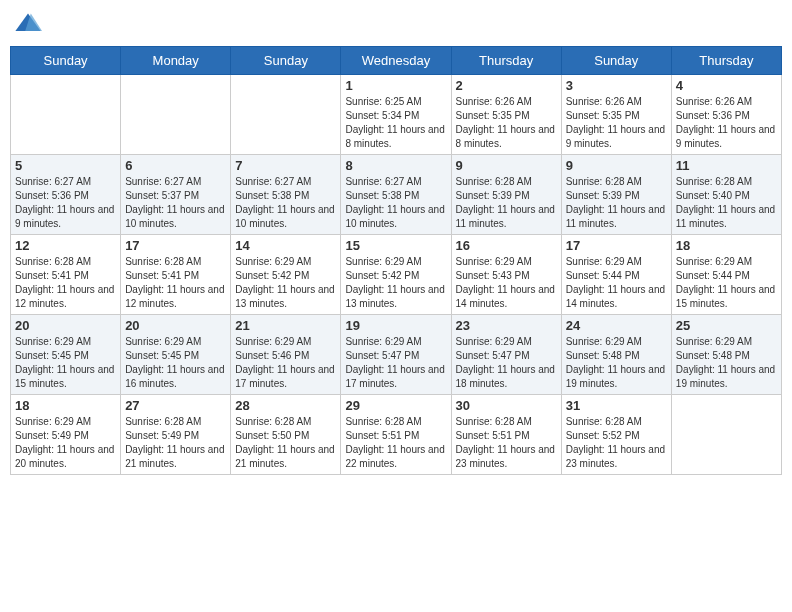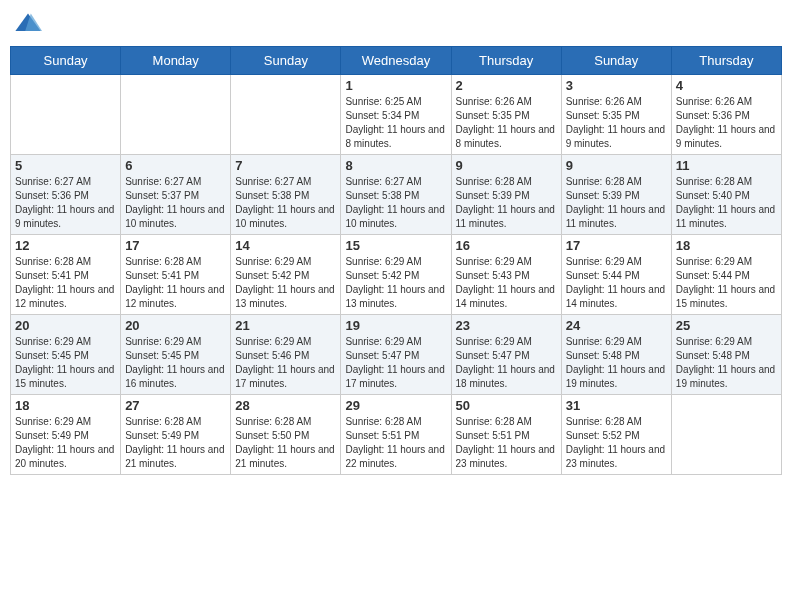--- a/index.html
+++ b/index.html
@@ -251,21 +251,21 @@
         </td>
         <td>
           <div class="day-number">28</div>
           <div class="day-info">Sunrise: 6:28 AM<br>Sunset: 5:50 PM<br>Daylight: 11 hours and 21 minutes.</div>
         </td>
         <td>
           <div class="day-number">29</div>
           <div class="day-info">Sunrise: 6:28 AM<br>Sunset: 5:51 PM<br>Daylight: 11 hours and 22 minutes.</div>
         </td>
         <td>
-          <div class="day-number">50</div>
+          <div class="day-number">30</div>
           <div class="day-info">Sunrise: 6:28 AM<br>Sunset: 5:51 PM<br>Daylight: 11 hours and 23 minutes.</div>
         </td>
         <td>
           <div class="day-number">31</div>
           <div class="day-info">Sunrise: 6:28 AM<br>Sunset: 5:52 PM<br>Daylight: 11 hours and 23 minutes.</div>
         </td>
         <td class="empty-cell"></td>
       </tr>
     </tbody>
 </table>

